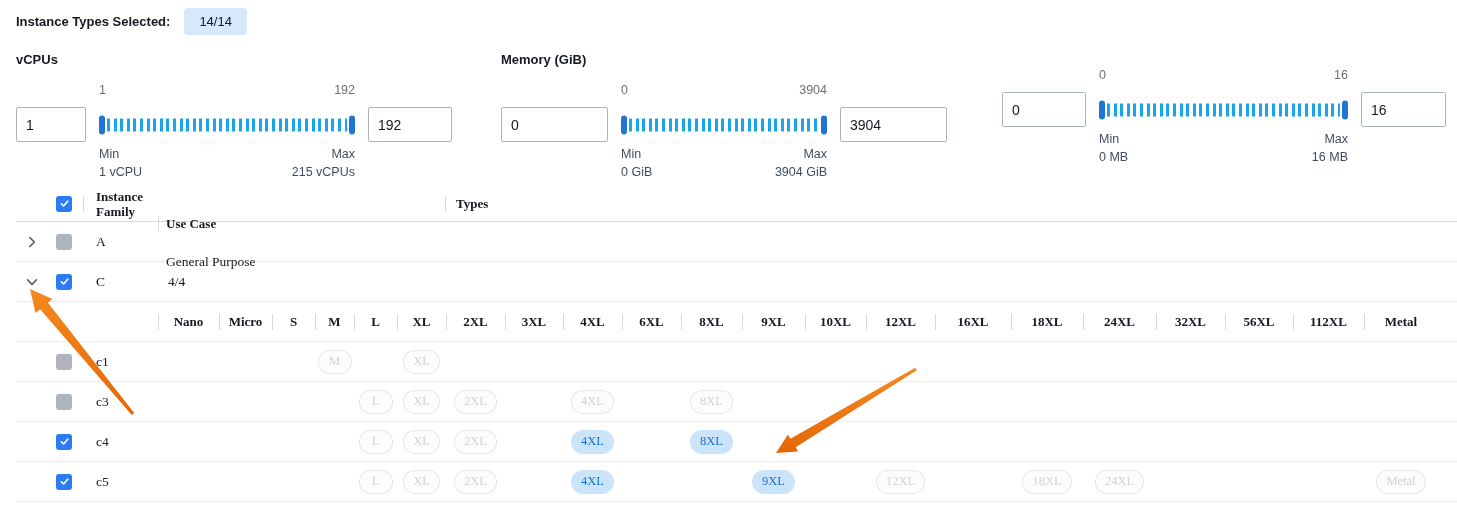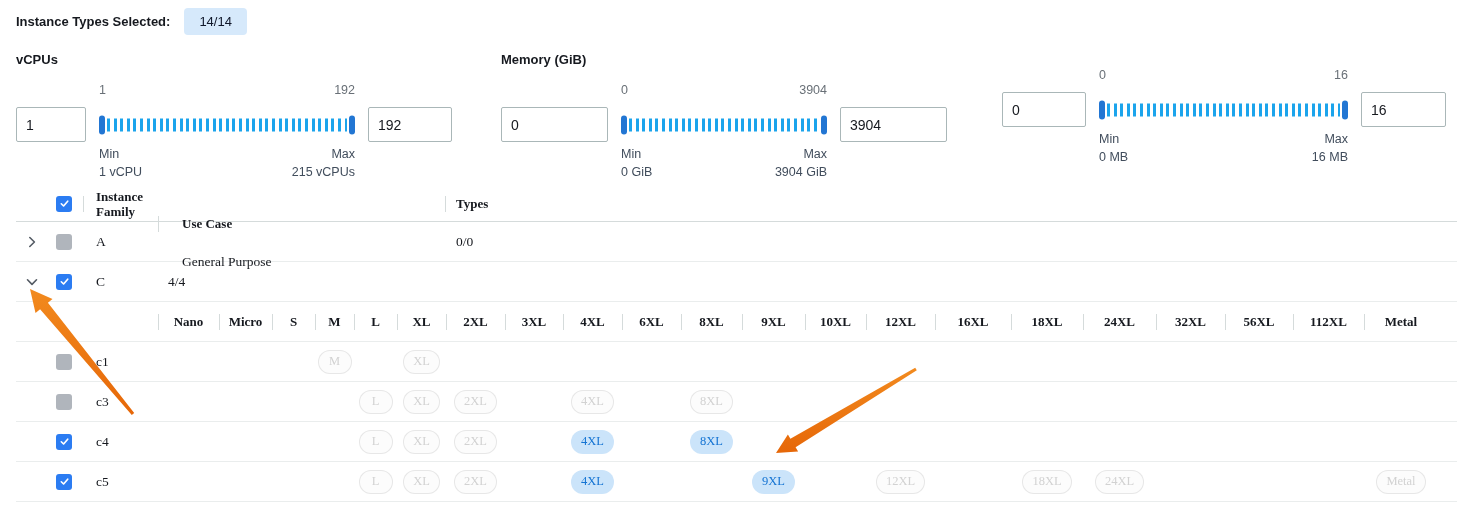--- a/index.html
+++ b/index.html
@@ -45,21 +45,21 @@
     font-size:12.5px; color:#414d5c; line-height:18px;
   }
   .sb-right { text-align:right; }
   
   .itable { margin:44px 0 0 16px;font-family:Liberation Serif, serif; }
   .thead { display:flex; align-items:center; height:36px; border-bottom:1px solid #d5dbdb;
            font-size:13px; font-weight:bold; color:#16191f; }
   .col-expand { width:32px; display:flex; justify-content:center; align-items:center; }
   .col-cb { width:32px; display:flex; justify-content:center; align-items:center; }
   .col-name { width:78px; padding-left:16px; }
-  .col-use { width:288px; padding-left:24px;margin-top:41px; }
+  .col-use { width:288px; padding-left:8px;margin-top:41px; }
   .col-types { flex:1; padding-left:10px; }
   .th { position:relative; }
   .th-family { line-height:15px; }
   .vline { position:absolute; top:50%; transform:translateY(-50%); width:1px; height:16px; background:#d5dbdb; }
   .vl-family{ left:3px; } .vl-use{ left:0; } .vl-types{ left:-1px; }
   .trow { display:flex; align-items:center; height:40px; border-bottom:1px solid #eaeded;
           font-size:13.5px; color:#16191f; }
   .size-header { display:flex; align-items:center; height:40px; border-bottom:1px solid #eaeded; }
   .size-lead { width:142px; }
   .size-cell { display:flex; justify-content:center; align-items:center; position:relative; height:100%; }
@@ -212,21 +212,20 @@
             <svg viewBox="0 0 14 14">
               <path d="M4.8 2.5 9.4 7 4.8 11.5" fill="none" stroke="#545b64" stroke-width="1.6" stroke-linecap="round" stroke-linejoin="round"></path>
             </svg>
           </span>
         </div>
         <div class="col-cb">
           <span class="cb cb-none"></span>
         </div>
         <div class="col-name">A</div>
         <div class="col-use">General Purpose</div>
-        <div class="col-types">0/0</div>
       </div>
       <div class="trow">
         <div class="col-expand">
           <span class="chev">
             <svg viewBox="0 0 14 14">
               <path d="M2.5 4.8 7 9.4 11.5 4.8" fill="none" stroke="#545b64" stroke-width="1.6" stroke-linecap="round" stroke-linejoin="round"></path>
             </svg>
           </span>
         </div>
         <div class="col-cb">

